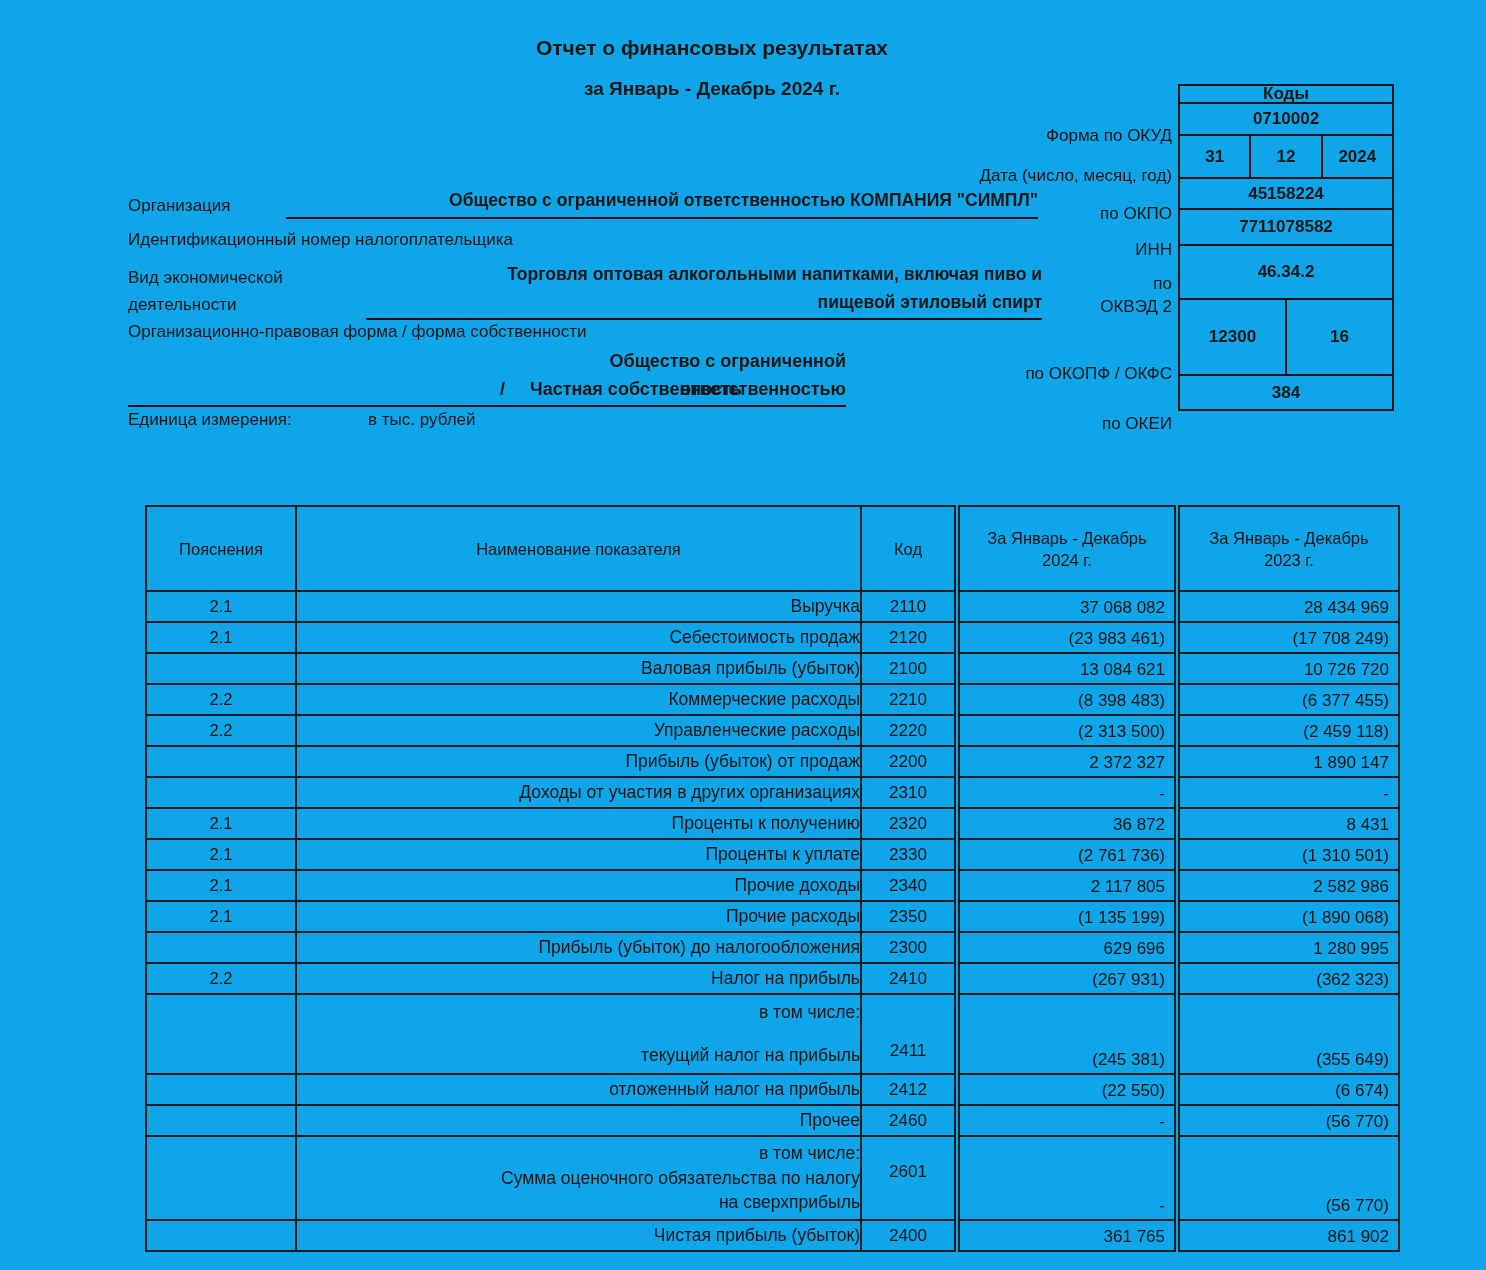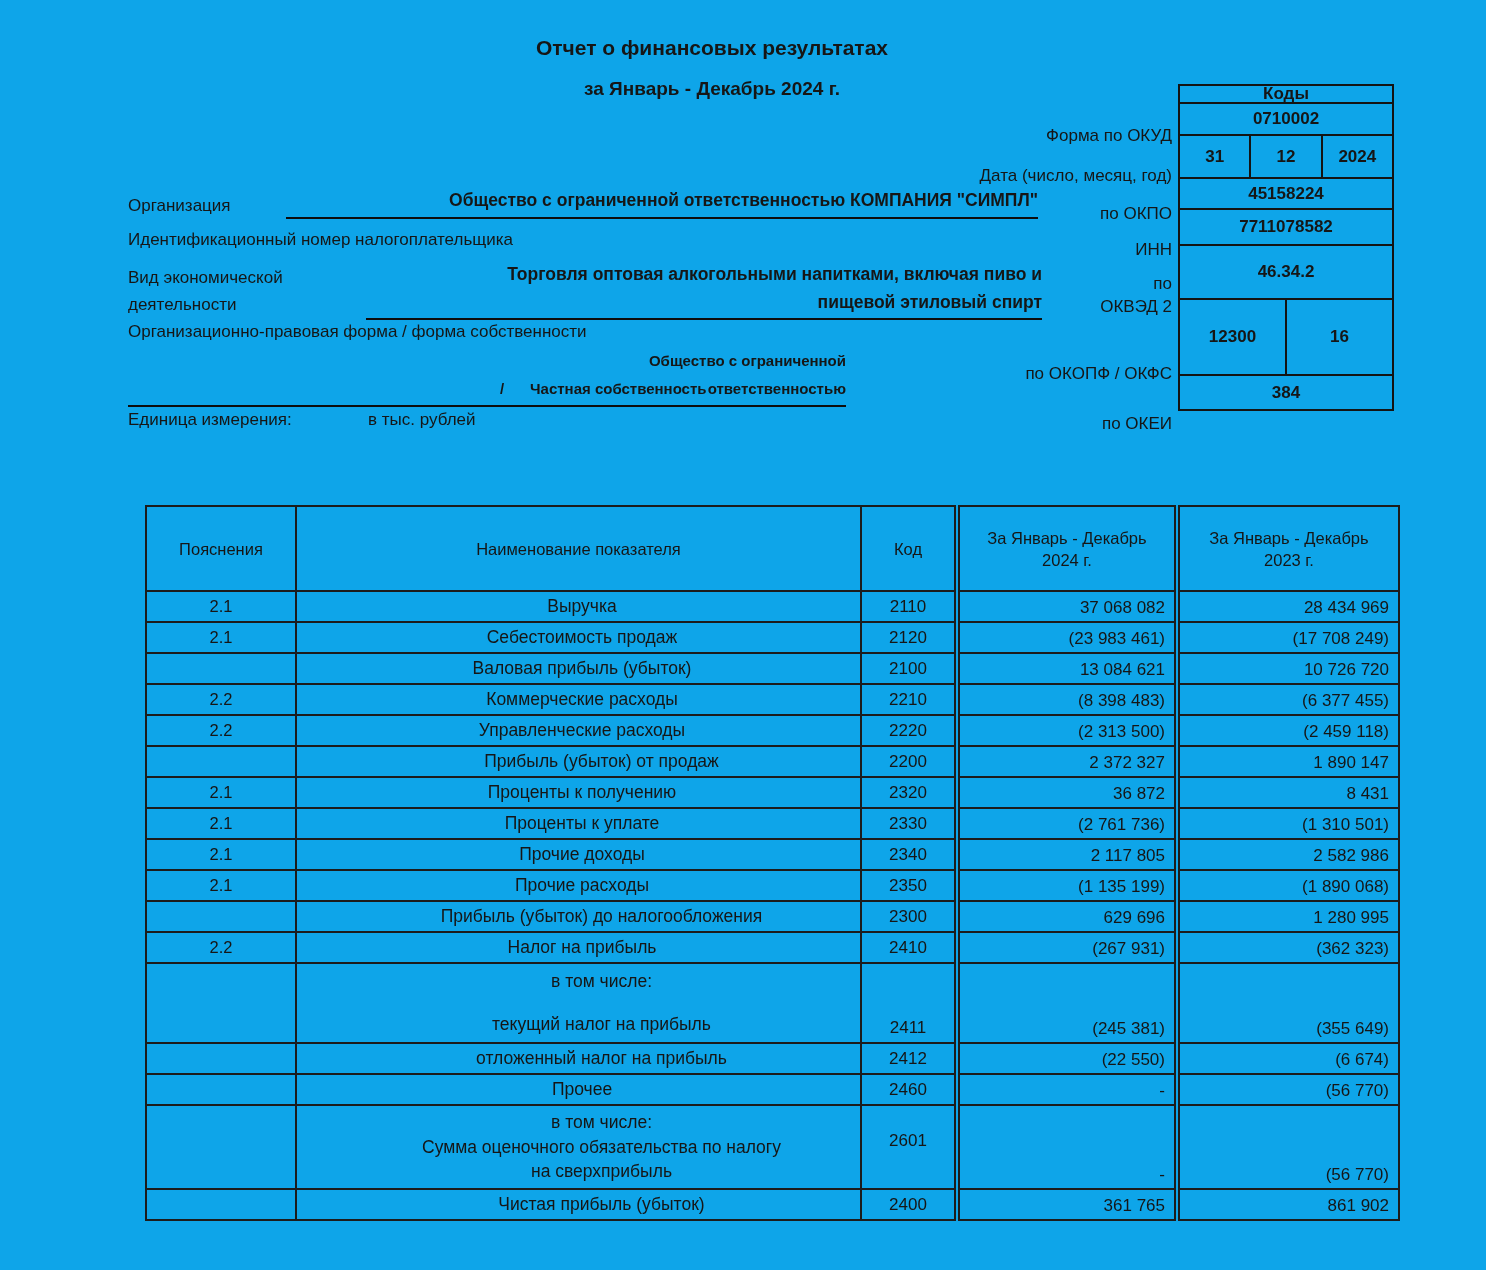--- a/index.html
+++ b/index.html
@@ -44,21 +44,21 @@
   .org-value {
     left: 286px; top: 190px; width: 752px; height: 29px;
     font-size: 17.5px; font-weight: bold;
   }
   .activity-value {
     left: 366px; top: 260px; width: 676px;
     font-size: 17.5px; font-weight: bold; line-height: 28px; padding-bottom: 2px;
   }
   .opf-value {
     left: 128px; top: 347px; width: 718px;
-    font-size: 15px; font-weight: bold; line-height: 28px; padding-bottom: 2px;
+    font-size: 18px; font-weight: bold; line-height: 28px; padding-bottom: 2px;
   }
   .opf-line2 { position: relative; height: 28px; }
   .opf-sep { position: absolute; left: 372px; top: 0; }
   .opf-own { position: absolute; left: 402px; top: 0; }
   
   .fin-table {
     position: absolute; left: 145px; top: 505px; width: 1253px;
     border-collapse: collapse; table-layout: fixed;
     font-size: 17px; color: #161616;
   }
@@ -66,32 +66,32 @@
   .fin-table { border: 2.5px solid #1c1c1c; }
   .fin-table thead tr { height: 85px; margin-top: 39px; }
   .fin-table th {
     font-weight: normal; font-size: 16.5px; line-height: 22px;
     text-align: center; vertical-align: middle; padding: 2px 10px;
   }
   .fin-table tbody tr { height: 31px; }
   .fin-table tbody tr.tall-gap { height: 80px; }
   .fin-table tbody tr.tall-stack { height: 84px; }
   td.note { text-align: center; vertical-align: middle; font-size: 16.5px; }
-  td.name { text-align: center; vertical-align: middle; font-size: 17.5px; padding-left: 7px; }
+  td.name { text-align: right; vertical-align: middle; font-size: 17.5px; padding-left: 7px; }
   td.name.indent { padding-left: 46px; }
   td.code { text-align: center; vertical-align: middle; font-size: 17px; }
   td.val {
     text-align: right; vertical-align: bottom;
     padding: 0 9px 3px 0;
     border-left: 6px double #1c1c1c;
   }
   .name-multi { display: flex; flex-direction: column; justify-content: space-between; }
   tr.tall-gap  .name-multi { height: 70px; padding: 3px 0; }
   tr.tall-stack .name-multi { height: 76px; padding: 3px 0; }
-  tr.tall-gap  td.code { vertical-align: bottom; padding-bottom: 4px; }
+  tr.tall-gap  td.code { vertical-align: bottom; padding-bottom: 12px; }
   tr.tall-stack td.code { vertical-align: middle; padding-bottom: 12px; }
 </style>
 </head>
 <body>
 
 <div class="page">
 
   <div class="abs doc-title">Отчет о финансовых результатах</div>
   <div class="abs doc-subtitle">за Январь - Декабрь 2024 г.</div>
 
@@ -205,20 +205,27 @@
           <td class="val">(2 459 118)</td>
         </tr>
         <tr>
           <td class="note"></td>
           <td class="name indent">Прибыль (убыток) от продаж</td>
           <td class="code">2200</td>
           <td class="val">2 372 327</td>
           <td class="val">1 890 147</td>
         </tr>
         <tr>
+          <td class="note"></td>
+          <td class="name">Доходы от участия в других организациях</td>
+          <td class="code">2310</td>
+          <td class="val">-</td>
+          <td class="val">-</td>
+        </tr>
+        <tr>
           <td class="note">2.1</td>
           <td class="name">Проценты к получению</td>
           <td class="code">2320</td>
           <td class="val">36 872</td>
           <td class="val">8 431</td>
         </tr>
         <tr>
           <td class="note">2.1</td>
           <td class="name">Проценты к уплате</td>
           <td class="code">2330</td>

